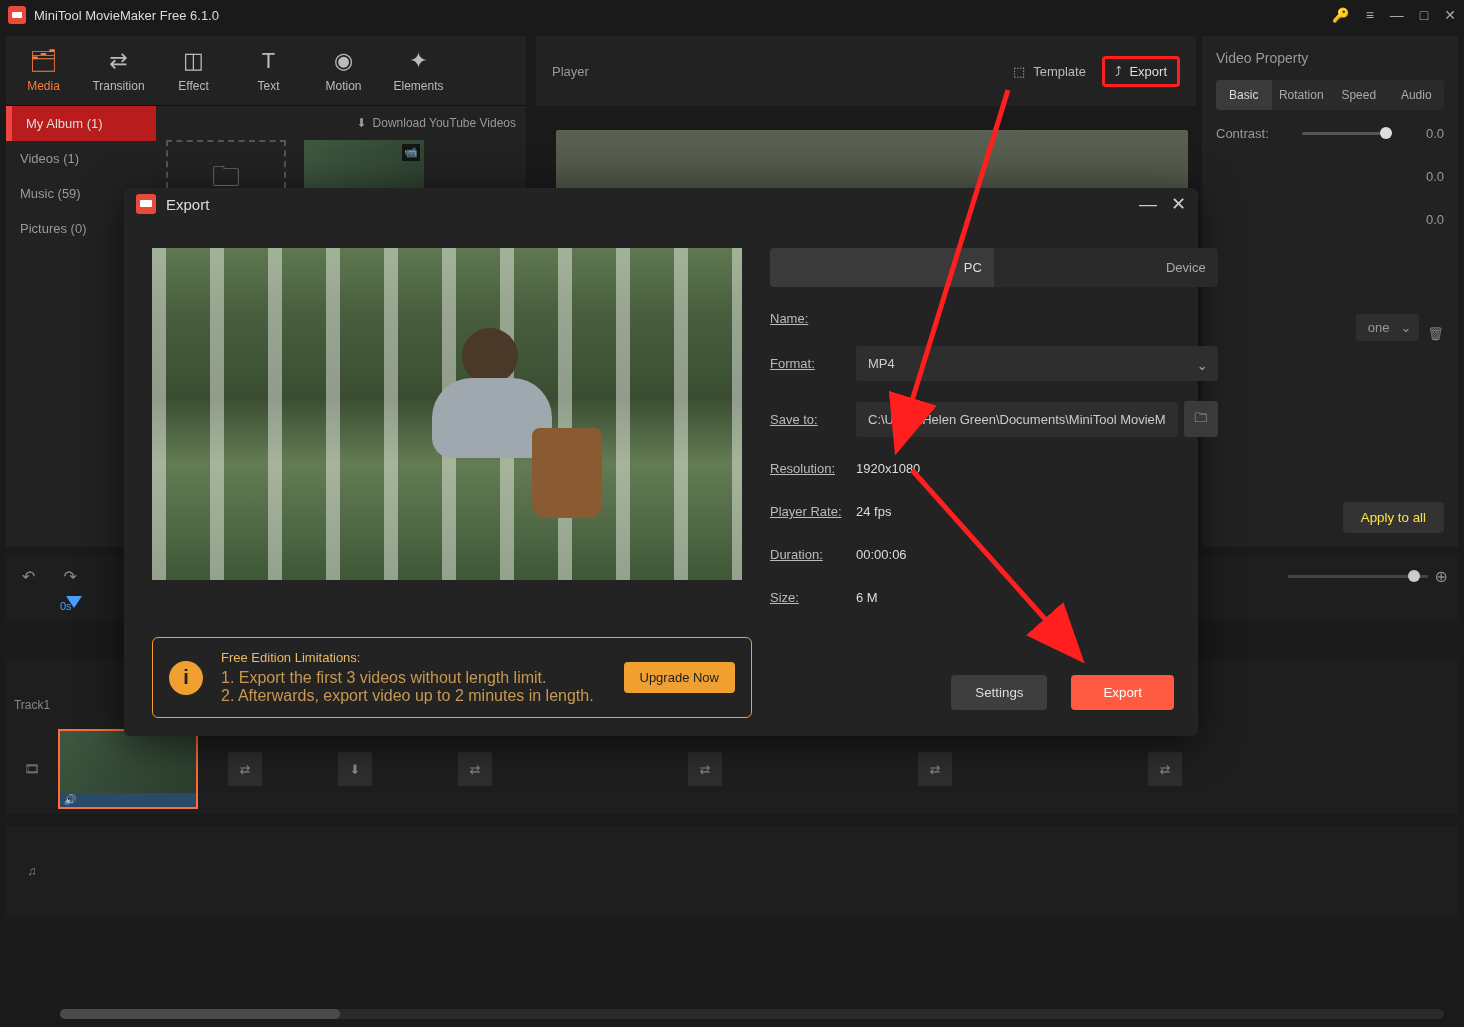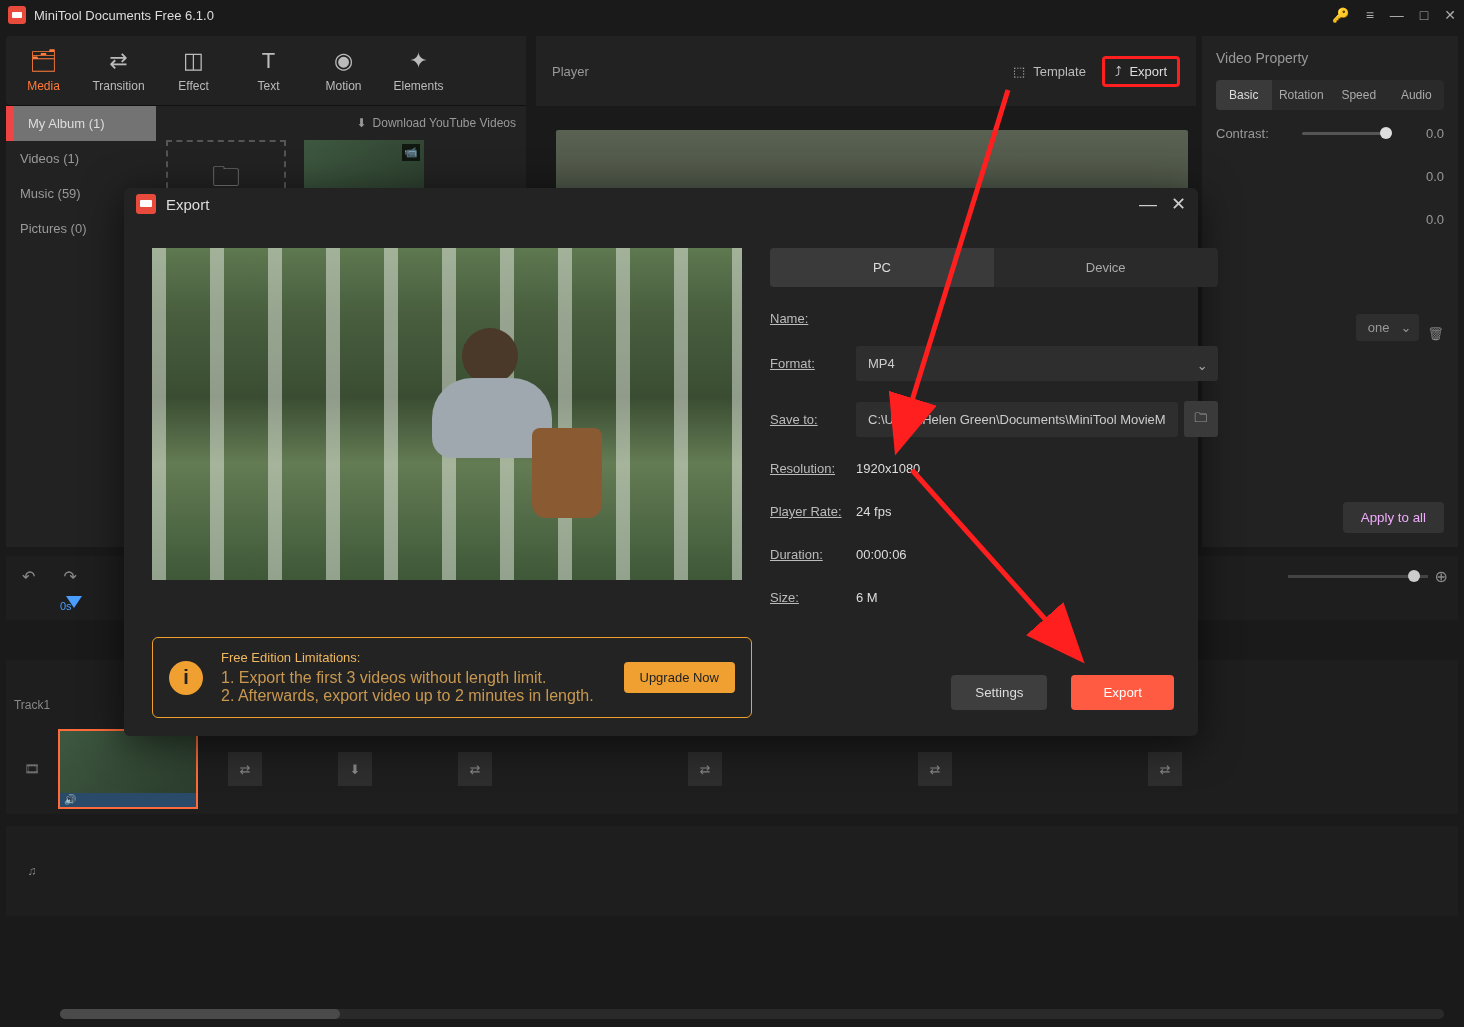--- a/index.html
+++ b/index.html
@@ -30,26 +30,26 @@
 
 
 .right-panel{ position:absolute; top:36px; right:6px; width:256px; bottom:480px; background:#222; padding:14px;}
 .right-panel h3{ color:#999; font-weight:normal; font-size:14px; margin-bottom:14px;}
 .tabs{ display:flex; gap:2px; margin-bottom:16px; background:#2a2a2a; border-radius:4px; overflow:hidden;}
 .tabs .tab{ flex:1; text-align:center; padding:8px 4px; color:#aaa; font-size:12px; cursor:pointer;}
 .tabs .tab.active{ background:#3a3a3a; color:#ddd;}
 .prop-row{ display:flex; justify-content:space-between; align-items:center; margin-bottom:28px; color:#999;}
 .slider-trk{ width:90px; height:3px; background:#555; position:relative; border-radius:2px;}
 .slider-thumb{ width:12px; height:12px; background:#ddd; border-radius:50%; position:absolute; top:-5px; right:0;}
-.apply-btn{ position:absolute; bottom:14px; right:14px; background:#333; color:#f0abfc; padding:8px 18px; border-radius:4px; border:none; cursor:pointer;margin-left:29px;}
+.apply-btn{ position:absolute; bottom:14px; right:14px; background:#333; color:#fde047; padding:8px 18px; border-radius:4px; border:none; cursor:pointer;margin-left:29px;}
 
 
 .sidebar{ position:absolute; top:106px; left:6px; width:150px; bottom:480px; background:#222;}
 .sidebar .item{ padding:10px 14px; color:#999; cursor:pointer;}
-.sidebar .item.active{ color:#ddd; border-left:8px solid #ef4444; background:#737373;}
+.sidebar .item.active{ color:#ddd; border-left:6px solid #ef4444; background:#b91c1c;}
 
 
 .media-area{ position:absolute; top:106px; left:156px; width:370px; bottom:480px; background:#222; padding:10px;}
 .dl-row{ text-align:right; color:#999; margin-bottom:10px; cursor:pointer; font-size:12px;}
 .dl-row .ic{ margin-right:6px;}
 .thumbs{ display:flex; gap:18px;}
 .thumb-add{ width:120px; height:80px; border:2px dashed #555; display:flex; align-items:center; justify-content:center; color:#888; font-size:28px;}
 .thumb{ width:120px; height:80px; background:linear-gradient(135deg,#3e5840 0%, #2a3b2c 100%); position:relative;}
 .thumb .cam{ position:absolute; top:4px; right:4px; background:#000a; padding:2px; font-size:11px;}
 
@@ -81,21 +81,21 @@
 .modal-head .mctl{ color:#ccc; font-size:18px; margin-left:14px; cursor:pointer;}
 .modal-body{ flex:1; display:flex; padding:28px 28px 8px 28px; gap:28px;}
 .preview-img{ width:590px; height:332px; background:linear-gradient(to bottom,#5e7850 0%,#485e3e 20%,#3a4d32 45%,#647c54 65%,#3e5838 100%); position:relative; flex-shrink:0;}
 .fig{ position:absolute; left:280px; top:80px; width:160px; height:220px; }
 .fig .head{ width:56px; height:56px; background:#4a3828; border-radius:50%; margin-left:30px;}
 .fig .body{ width:120px; height:80px; background:#9ea8ae; border-radius:40px 40px 20px 20px; margin-top:-6px;}
 .fig .pack{ position:absolute; right:-10px; top:100px; width:70px; height:90px; background:#8a5a32; border-radius:8px 8px 14px 14px;}
 .trees{position:absolute; inset:0; background: repeating-linear-gradient(90deg, rgba(230,235,225,0.5) 0px, rgba(230,235,225,0.5) 14px, transparent 14px, transparent 58px);}
 .form{ flex:1;}
 .tab-switch{ display:flex; margin-bottom:24px; background:#2a2a2a; border-radius:4px; overflow:hidden;}
-.tab-switch div{ flex:1; text-align:center; padding:12px; color:#aaa; cursor:pointer;}
+.tab-switch div{ flex:1; text-align:right; padding:12px; color:#aaa; cursor:pointer;}
 .tab-switch .on{ background:#3a3a3a; color:#ddd;}
 .frow{ display:flex; align-items:center; margin-bottom:20px;}
 .frow .lbl{ width:86px; color:#bbb;text-decoration:underline;}
 .frow .inp{ flex:1; background:#2e2e2e; color:#ccc; border:none; padding:10px 12px; border-radius:3px; font-size:13px;}
 .frow .sel{ flex:1; background:#2e2e2e; color:#ccc; border:none; padding:10px 12px; border-radius:3px; position:relative;}
 .frow .sel .arr{ position:absolute; right:10px; top:12px; color:#aaa;}
 .frow .val{ color:#ddd; padding:4px 0;}
 .save-row .inp{ flex:1; white-space:nowrap; overflow:hidden; text-overflow:ellipsis;}
 .browse{ width:34px; height:36px; background:#3a3a3a; margin-left:6px; display:flex; align-items:center; justify-content:center; color:#ddd; border-radius:3px; cursor:pointer;}
 .limit-box{ margin:0 28px 18px 28px; border:1px solid #f0a030; border-radius:6px; padding:12px 16px; display:flex; align-items:center; gap:18px; width:600px;}
@@ -117,21 +117,21 @@
 
 .dropdown-row{ position:absolute; top:314px; right:20px; display:flex; align-items:flex-end; gap:8px; color:#999;}
 .dropdown-row .dd{ background:#2e2e2e; padding:6px 30px 6px 12px; border-radius:3px; position:relative;}
 .dropdown-row .tr{ color:#888; cursor:pointer;}
 </style>
 </head>
 <body>
 
 <div class="titlebar">
   <div class="logo"></div>
-  <div class="title">MiniTool Documents Free 6.1.0</div>
+  <div class="title">MiniTool MovieMaker Free 6.1.0</div>
   <div class="title-icons">
     <span class="key-icon">🔑</span>
     <span>≡</span>
     <span>—</span>
     <span>□</span>
     <span>✕</span>
   </div>
 </div>
 
 <div class="toolbar">

